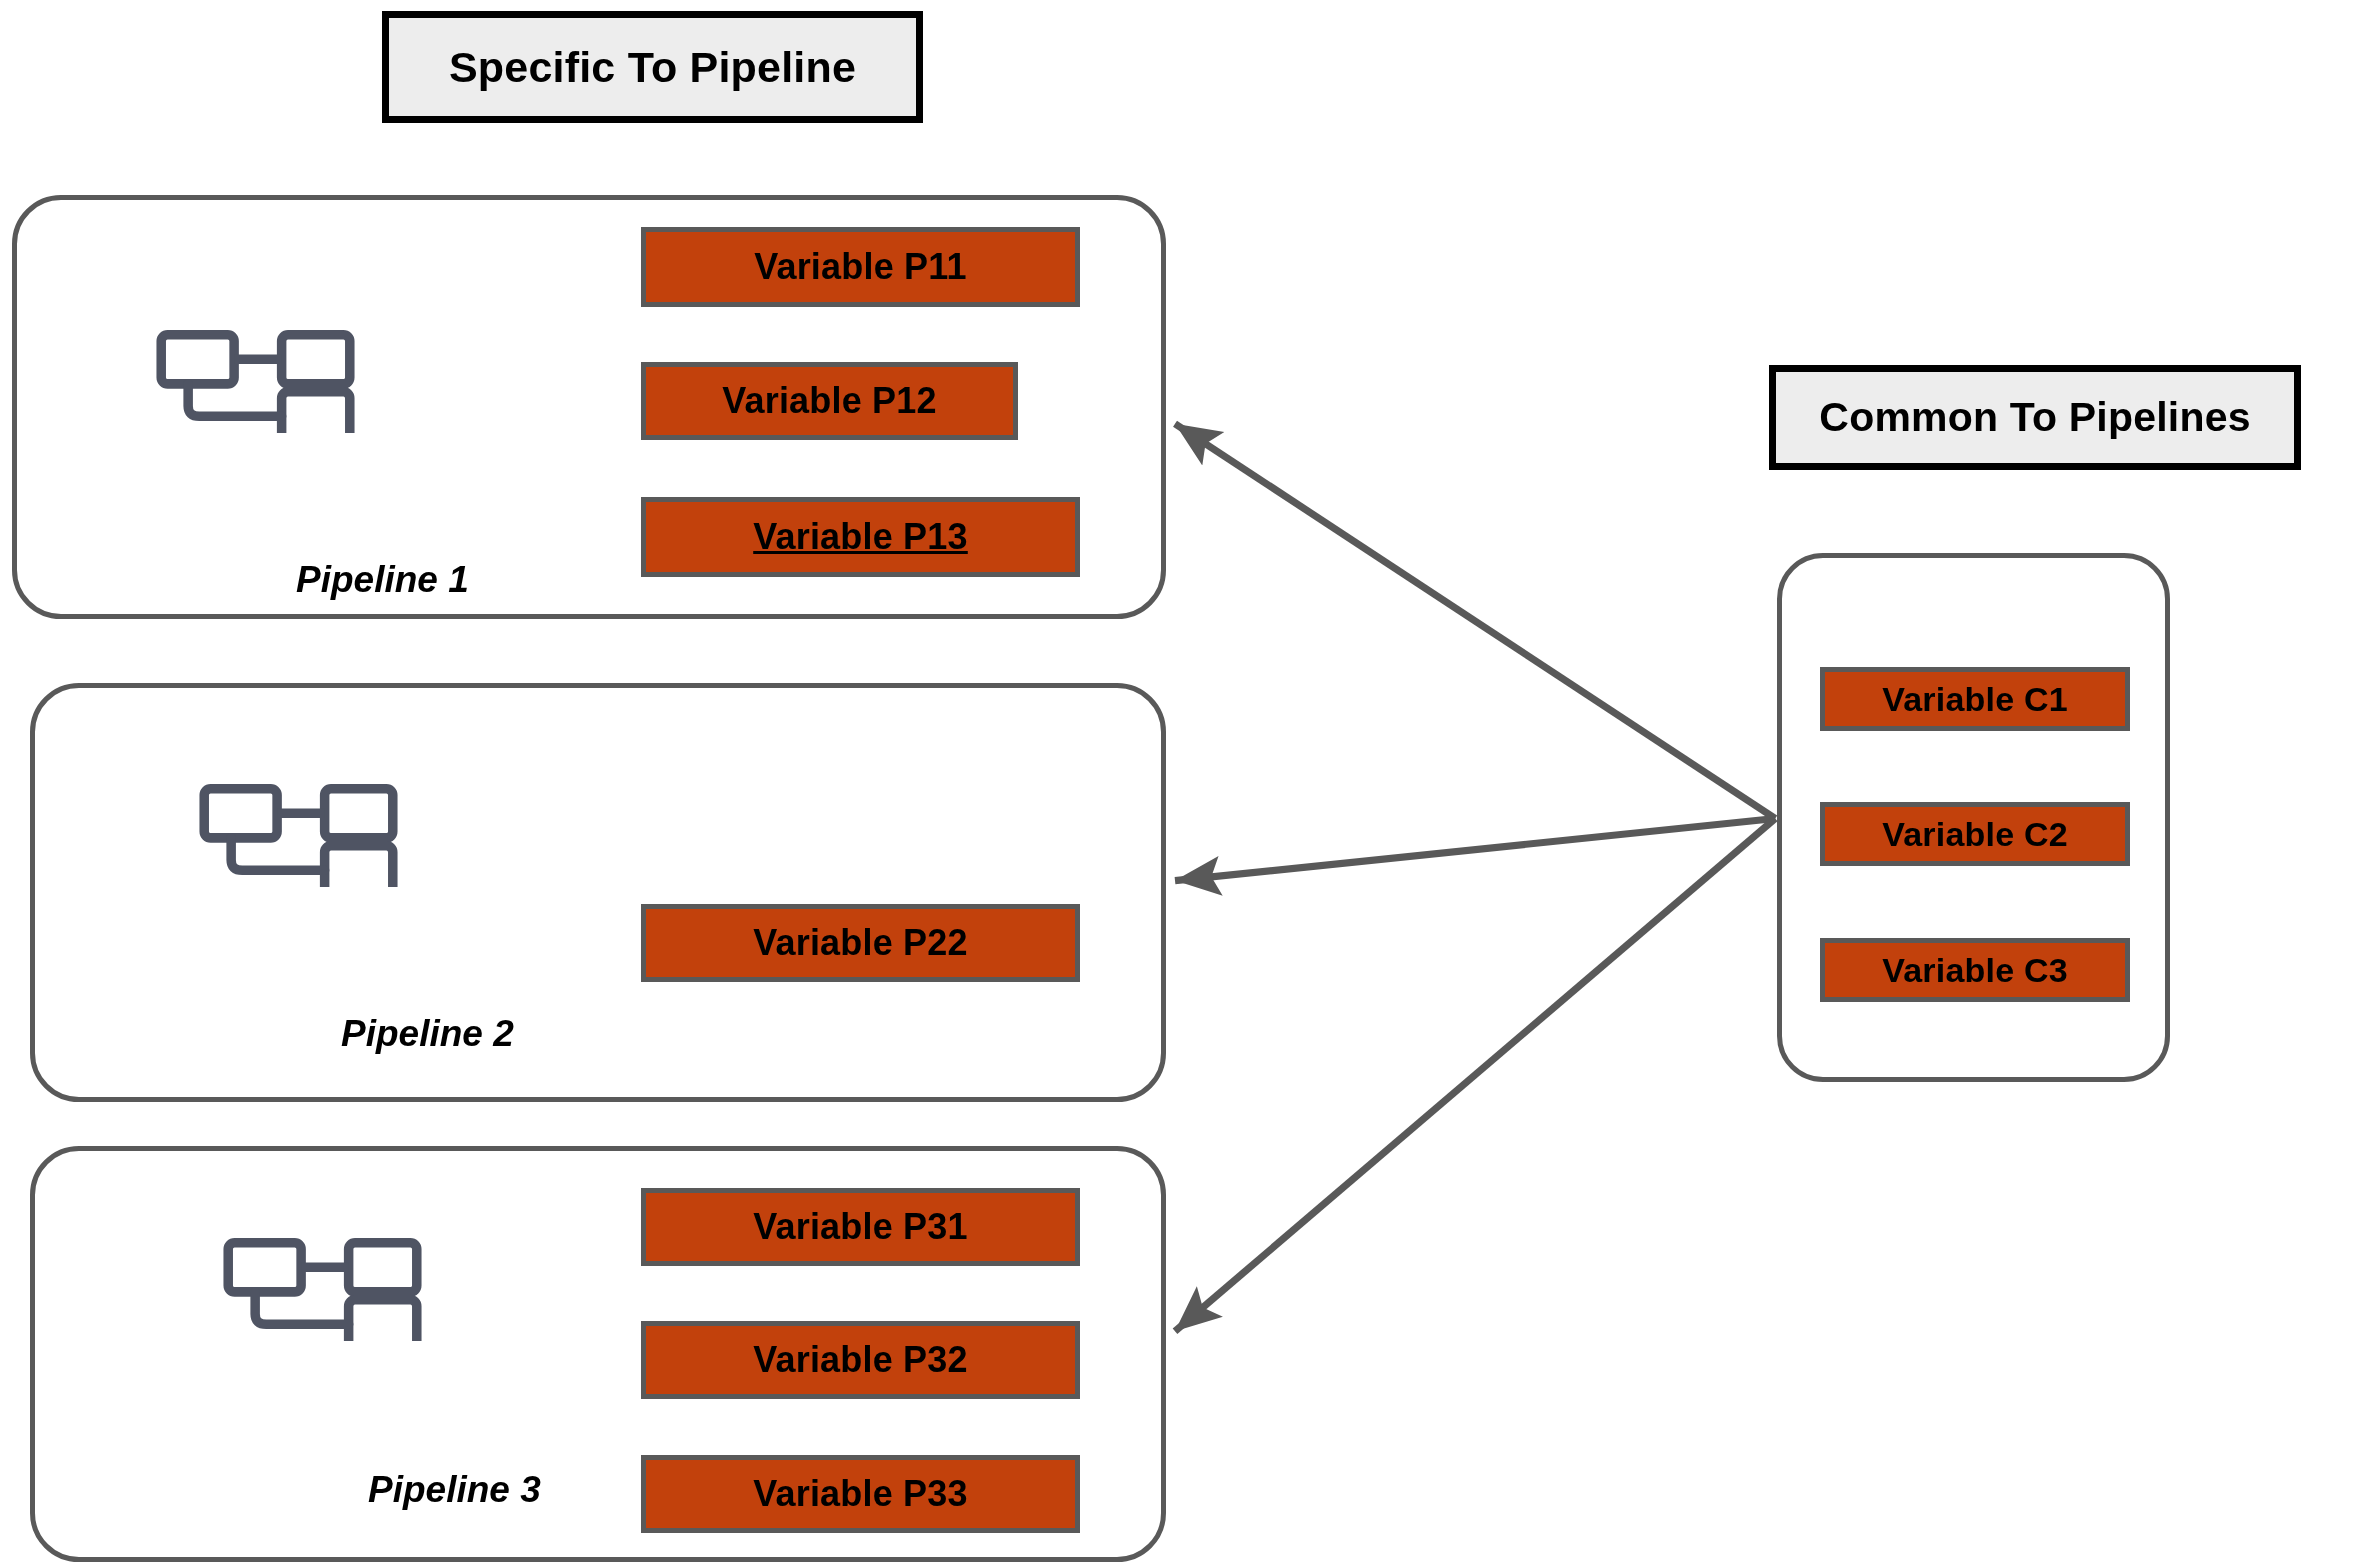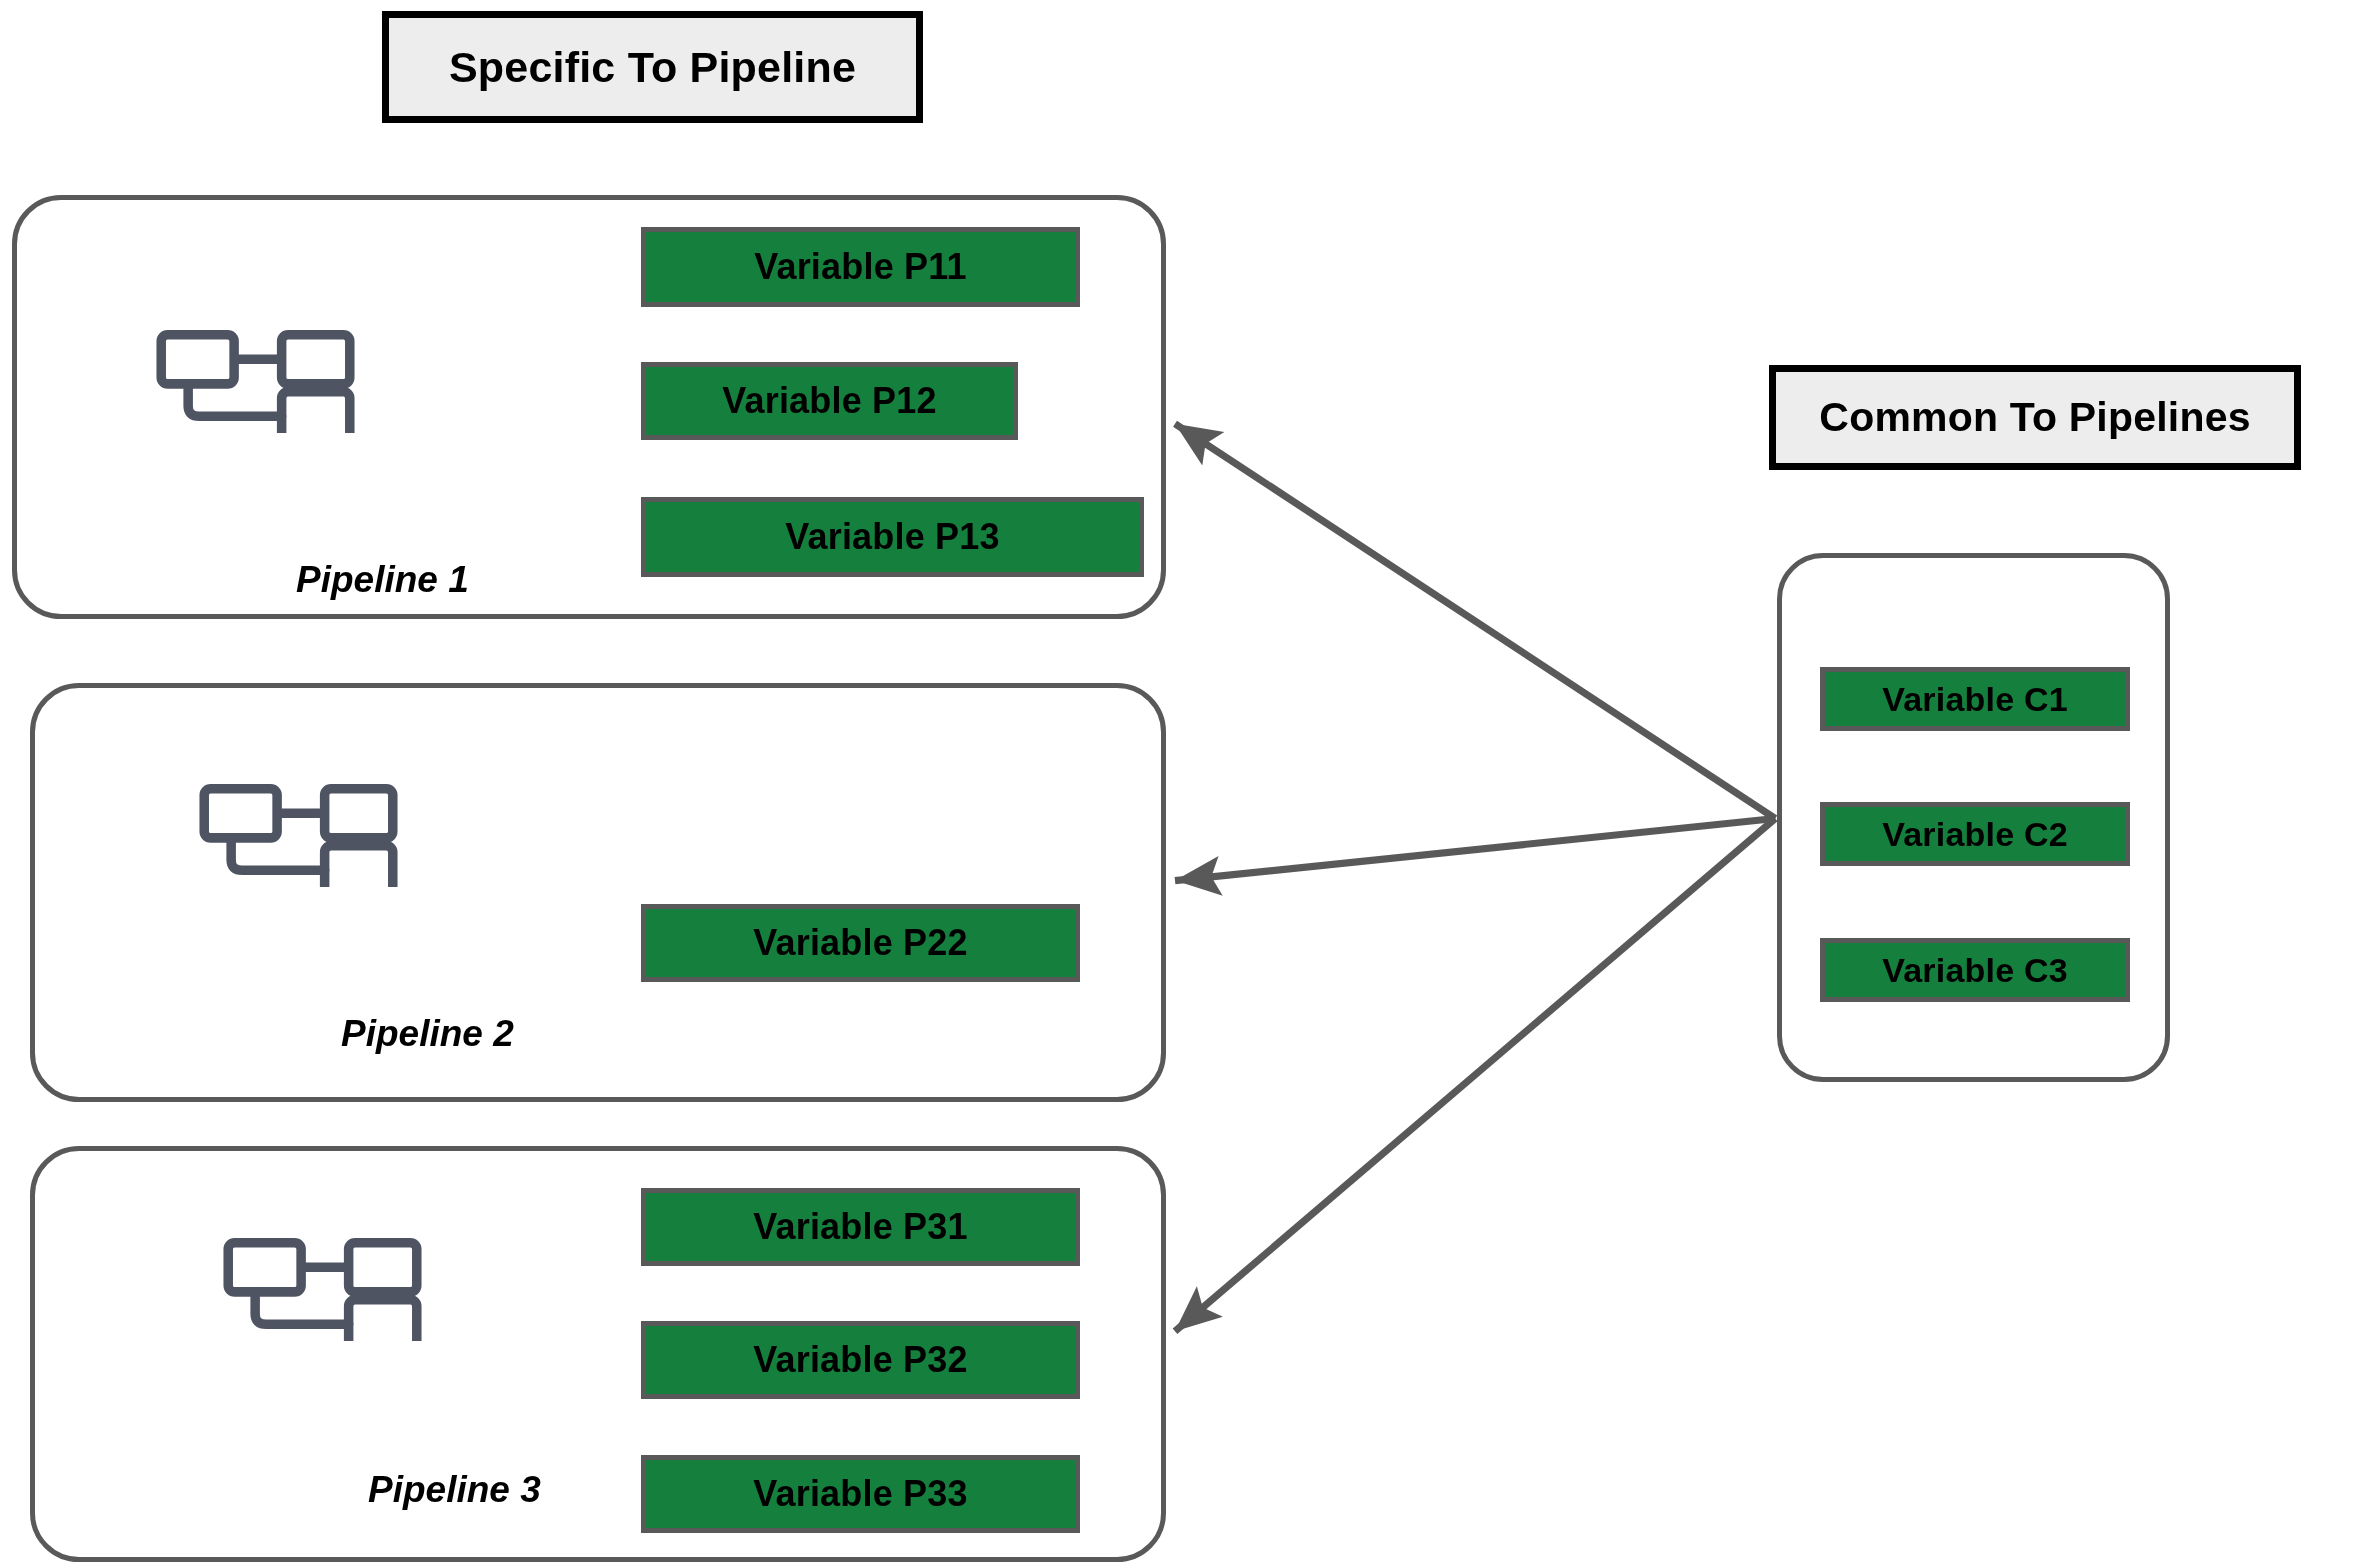--- a/index.html
+++ b/index.html
@@ -54,39 +54,39 @@
   }
   #pipeline-group-1 { left: 12px;  top: 195px;  width: 1154px; height: 424px; }
   #pipeline-group-2 { left: 30px;  top: 683px;  width: 1136px; height: 419px; }
   #pipeline-group-3 { left: 30px;  top: 1146px; width: 1136px; height: 416px; }
   #common-group     { left: 1777px; top: 553px;  width: 393px;  height: 529px; border-radius: 46px; }
 
   
   .var-box {
     position: absolute;
     box-sizing: border-box;
-    background: #15803d;
+    background: #c2410c;
     border: 5.6px solid #595959;
     display: flex;
     align-items: center;
     justify-content: center;
     color: #000000;
     font-weight: bold;
     font-size: 36px;
     letter-spacing: 0.2px;
   }
   .var-box.common {
     font-size: 35px;
     border-width: 5.6px;
   }
 
   
   #var-p11 { left: 641px; top: 227px; width: 439px; height: 80px; }
   #var-p12 { left: 641px; top: 362px; width: 377px; height: 78px;  }
-  #var-p13 { left: 641px; top: 497px; width: 503px; height: 80px; }
+  #var-p13 { left: 641px; top: 497px; width: 439px; height: 80px; text-decoration: underline; }
   
   #var-p21 { left: 641px; top: 776px;  width: 439px; height: 78px; }
   #var-p22 { left: 641px; top: 904px; width: 439px; height: 78px; }
   
   #var-p31 { left: 641px; top: 1188px; width: 439px; height: 78px; }
   #var-p32 { left: 641px; top: 1321px; width: 439px; height: 78px; }
   #var-p33 { left: 641px; top: 1455px; width: 439px; height: 78px; }
   
   #var-c1 { left: 1869px; top: 661px;  width: 443px; height: 64px; }
   #var-c2 { left: 1869px; top: 796px; width: 443px; height: 64px; }

